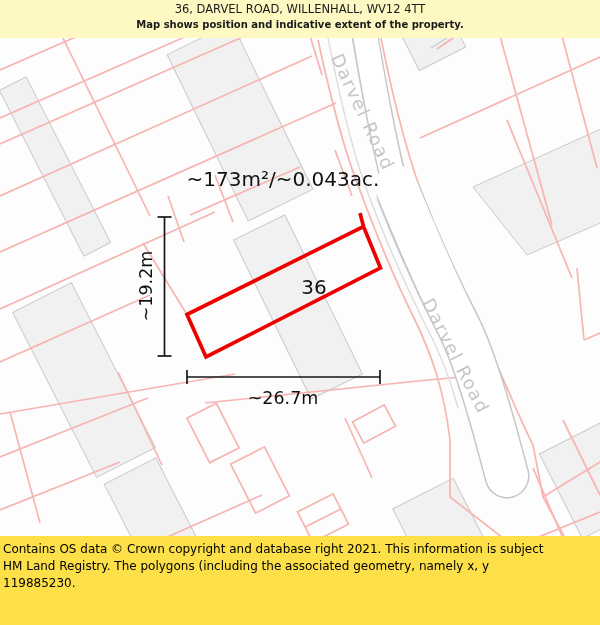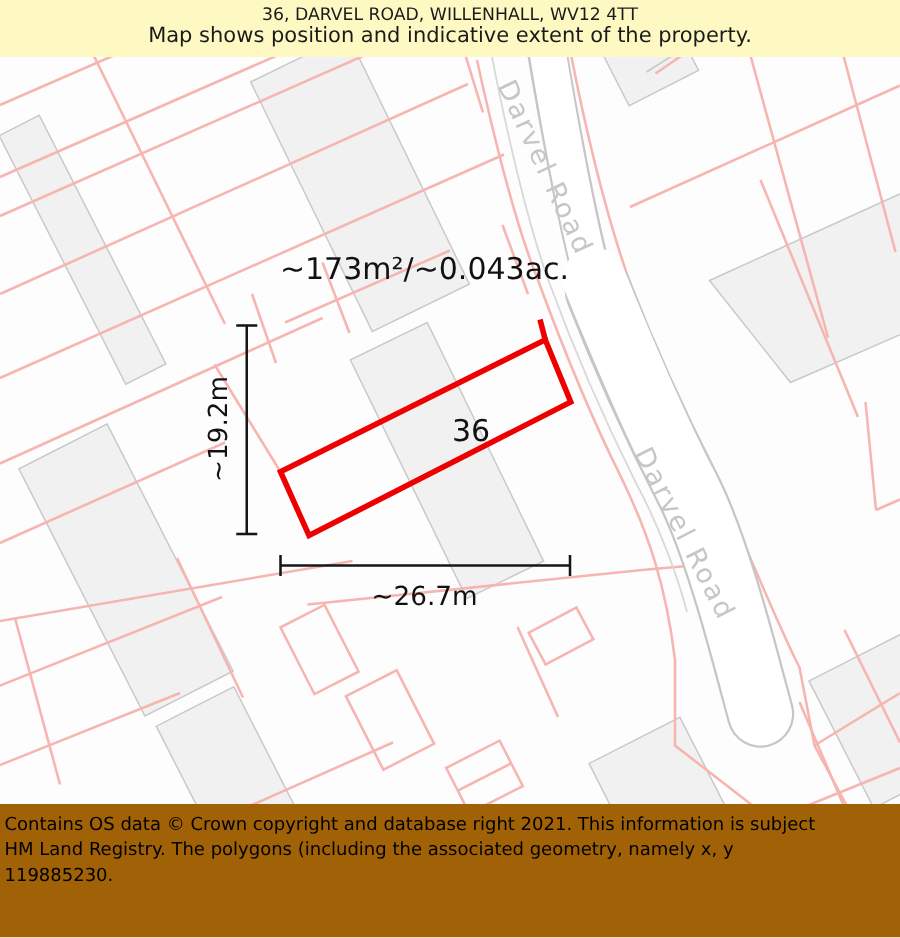--- a/index.html
+++ b/index.html
@@ -7,25 +7,25 @@
     width:600px;height:625px;position:relative;overflow:hidden;
     background:#ffffff;
     font-family:"DejaVu Sans","Liberation Sans",sans-serif;
   }
   .header{
     position:absolute;top:0;left:0;right:0;height:36px;z-index:3;
     background:#fef9c3;text-align:center;padding-top:2px;
     color:#1a1a1a;
   }
   .header .t1{font-size:11.5px;line-height:15px;}
-  .header .t2{font-size:14px;line-height:15px;}
+  .header .t2{font-size:10px;line-height:15px;font-weight:bold;}
   .map-wrap{position:absolute;top:0;left:0;z-index:1;}
   .footer{
     position:absolute;top:536px;left:0;right:0;bottom:0;z-index:3;
-    background:#a16207;color:#000;
+    background:#fde047;color:#000;
     padding:5px 2px 0 3px;font-size:12px;line-height:17px;text-align:left;
   }
 </style>
 </head>
 <body>
 
 <div class="header">
   <div class="t1">36, DARVEL ROAD, WILLENHALL, WV12 4TT</div>
   <div class="t2">Map shows position and indicative extent of the property.</div>
 </div>

